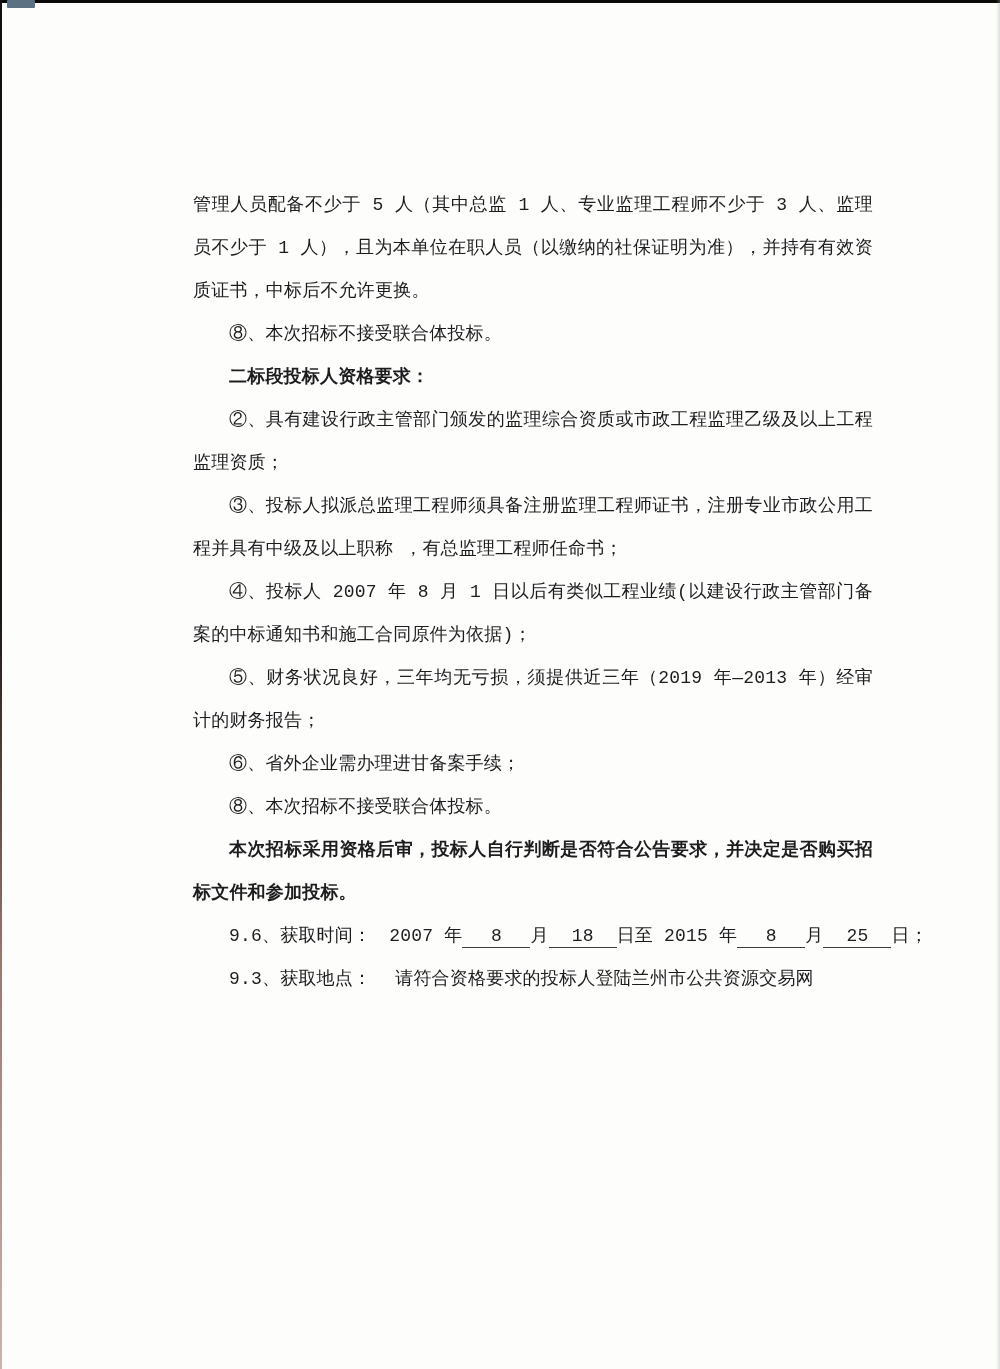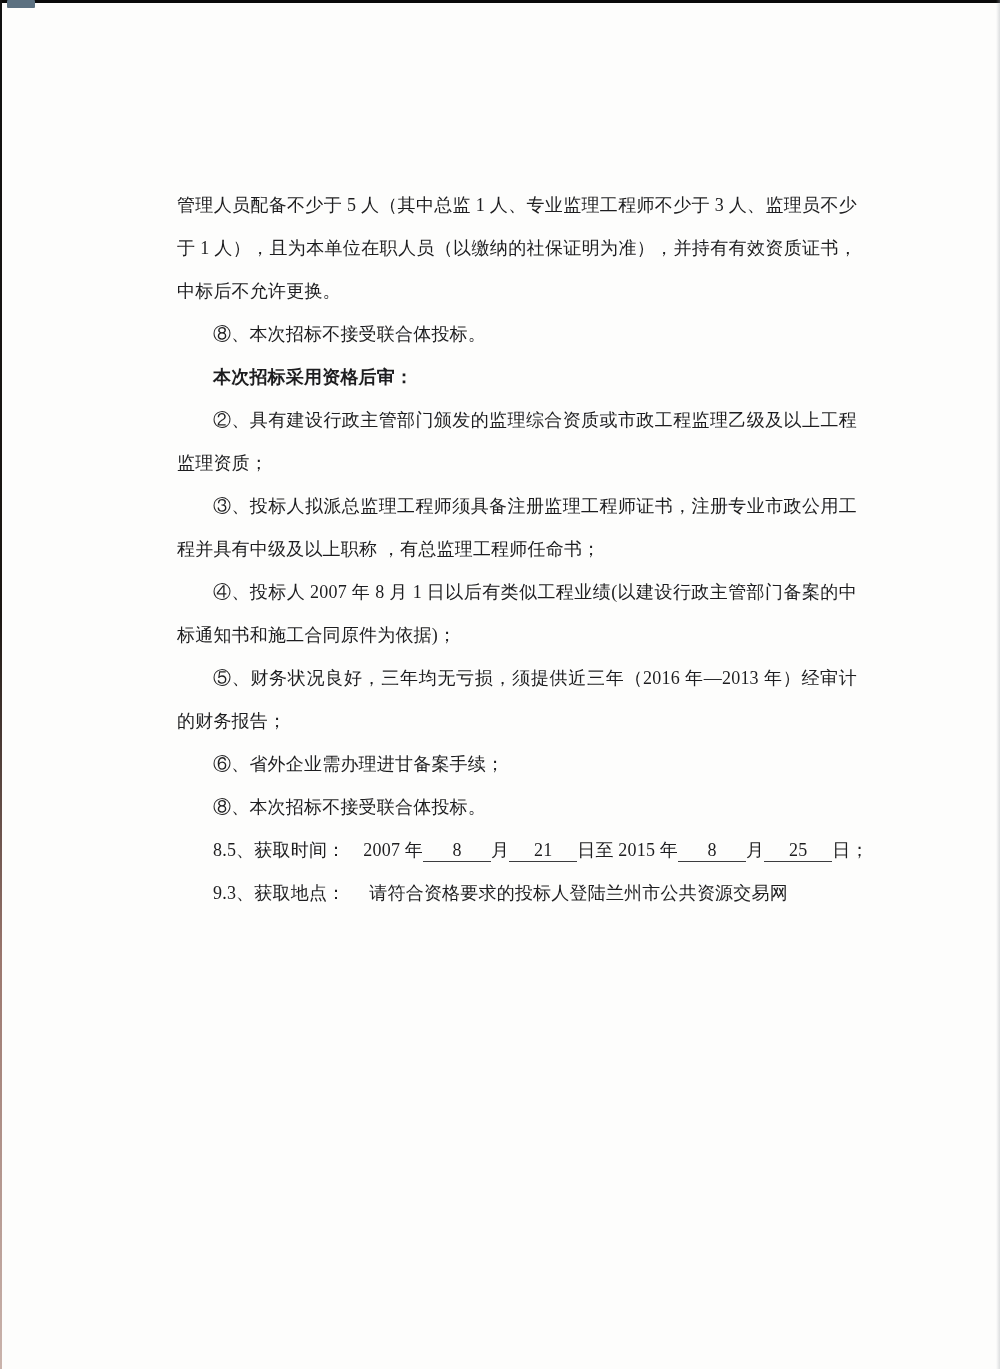--- a/index.html
+++ b/index.html
@@ -29,26 +29,27 @@
       rgba(122,74,62,0.75) 70%, rgba(140,90,75,0.45) 100%);
   }
   .right-shade {
     position: absolute; top: 0; right: 0; width: 4px; height: 100%;
     background: linear-gradient(to left, rgba(160,165,170,0.35), rgba(160,165,170,0));
   }
 
   
   .textblock {
     position: absolute;
-    left: 177px;
+    left: 193px;
     top: 184px;
     width: 680px;
     font-size: 18px;
     line-height: 43px;
     letter-spacing: 0.2px;
+    font-family: Liberation Mono, monospace;
   }
   .line { margin: 0; text-align: justify; }
   .line.single { text-align: left; white-space: nowrap; }
   .bold { font-weight: 700; }
   .indent { text-indent: 2em; }
 
   .sp { display: inline-block; }
   .sp2 { width: 18px; }
   .sp3 { width: 24px; }
 
@@ -70,27 +71,28 @@
   <div class="top-bar"></div>
   <div class="corner-chip"></div>
   <div class="left-line"></div>
   <div class="right-shade"></div>
 
   <div class="textblock">
 
     <div id="paragraphs">
         <p class="line">管理人员配备不少于 5 人（其中总监 1 人、专业监理工程师不少于 3 人、监理员不少于 1 人），且为本单位在职人员（以缴纳的社保证明为准），并持有有效资质证书，中标后不允许更换。</p>
         <p class="line indent">⑧、本次招标不接受联合体投标。</p>
-        <p class="line bold indent">本次招标采用资格后审：</p>
+        <p class="line bold indent">二标段投标人资格要求：</p>
         <p class="line indent">②、具有建设行政主管部门颁发的监理综合资质或市政工程监理乙级及以上工程监理资质；</p>
         <p class="line indent">③、投标人拟派总监理工程师须具备注册监理工程师证书，注册专业市政公用工程并具有中级及以上职称 ，有总监理工程师任命书；</p>
         <p class="line indent">④、投标人 2007 年 8 月 1 日以后有类似工程业绩(以建设行政主管部门备案的中标通知书和施工合同原件为依据)；</p>
-        <p class="line indent">⑤、财务状况良好，三年均无亏损，须提供近三年（2016 年—2013 年）经审计的财务报告；</p>
+        <p class="line indent">⑤、财务状况良好，三年均无亏损，须提供近三年（2019 年—2013 年）经审计的财务报告；</p>
         <p class="line indent">⑥、省外企业需办理进甘备案手续；</p>
         <p class="line indent">⑧、本次招标不接受联合体投标。</p>
+        <p class="line bold indent">本次招标采用资格后审，投标人自行判断是否符合公告要求，并决定是否购买招标文件和参加投标。</p>
       </div>
 
-    <p class="line single indent"><span>8.5、获取时间：</span><span class="sp sp2"></span><span>2007 年</span><span class="blank">8</span><span>月</span><span class="blank">21</span><span>日至 2015 年</span><span class="blank">8</span><span>月</span><span class="blank">25</span><span>日；</span></p>
+    <p class="line single indent"><span>9.6、获取时间：</span><span class="sp sp2"></span><span>2007 年</span><span class="blank">8</span><span>月</span><span class="blank">18</span><span>日至 2015 年</span><span class="blank">8</span><span>月</span><span class="blank">25</span><span>日；</span></p>
 
     <p class="line single indent"><span>9.3、获取地点：</span><span class="sp sp3"></span><span>请符合资格要求的投标人登陆兰州市公共资源交易网</span></p>
 
   </div>
 </div>
 
 </body></html>

